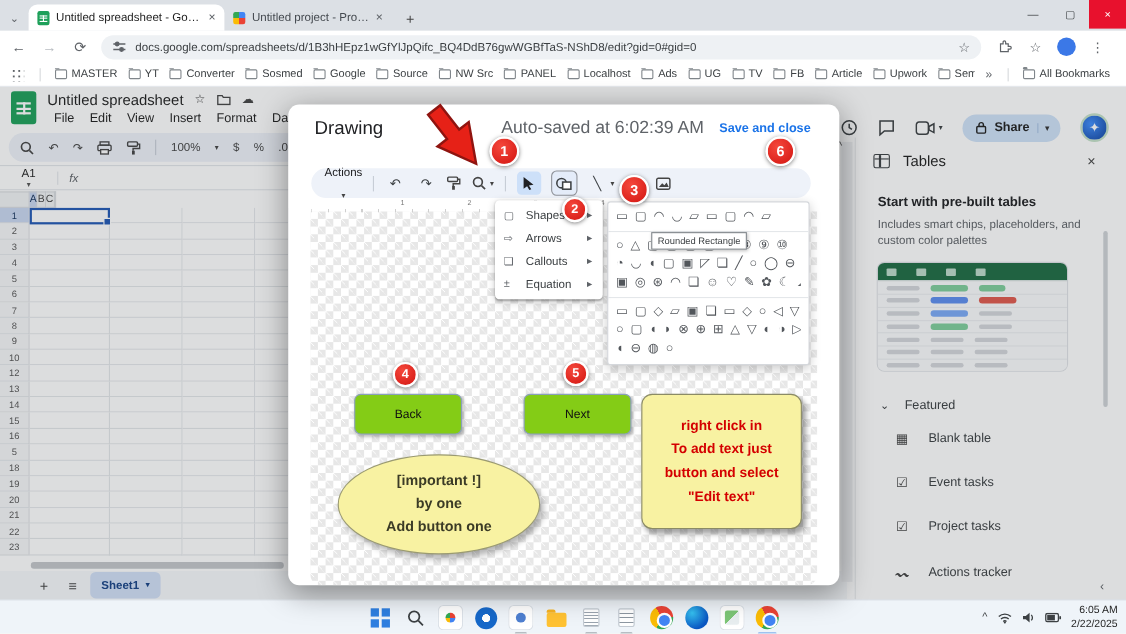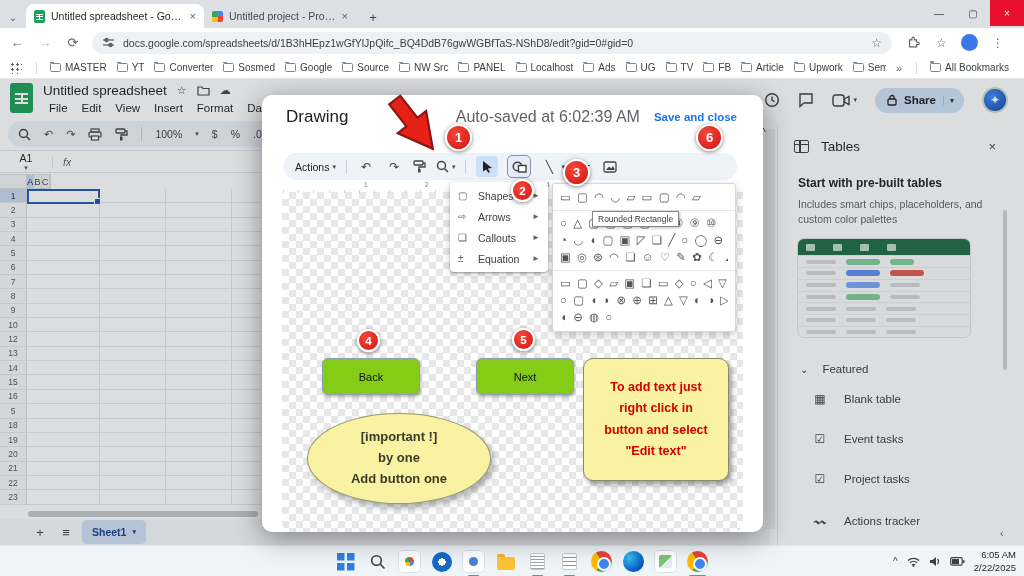--- a/index.html
+++ b/index.html
@@ -46,21 +46,21 @@
 
   .sheets-header { position:absolute; left:10px; top:4px; display:flex; gap:10px; }
   .sheets-logo { width:23px; height:30px; background:#1ea05a; border-radius:3px; position:relative; }
   .sheets-logo::after { content:""; position:absolute; left:5px; top:10px; width:13px; height:11px;
      background: linear-gradient(#fff,#fff) 0 0/13px 2px no-repeat, linear-gradient(#fff,#fff) 0 4.5px/13px 2px no-repeat, linear-gradient(#fff,#fff) 0 9px/13px 2px no-repeat, linear-gradient(#fff,#fff) 5.5px 0/2px 11px no-repeat; }
   .doc-title-row { display:flex; align-items:center; gap:10px; font-size:13.5px; color:#1f1f1f; }
   .doc-title-ic { font-size:11px; color:#444; }
   .menubar { display:flex; gap:2px; margin-top:3px; }
   .menubar span { font-size:11.5px; color:#1f1f1f; padding:1px 6px; border-radius:8px; }
 
-  .hdr-right { position:absolute; right:16px; top:8px; display:flex; align-items:center; gap:18px; z-index:1; }
+  .hdr-right { position:absolute; right:16px; top:24px; display:flex; align-items:center; gap:18px; z-index:1; }
   .hdr-ic svg { display:block; }
   .share-pill { display:flex; align-items:center; background:#cfe2f8; border-radius:13px; height:25px; padding:0 4px 0 12px; gap:7px; }
   .share-pill .lbl { font-size:11.5px; font-weight:bold; color:#1f1f1f; }
   .share-pill .drop { border-left:1px solid #a9c3e4; padding:0 6px; font-size:8px; color:#333; }
   .hdr-avatar { width:26px; height:26px; border-radius:50%; background:radial-gradient(circle at 35% 35%, #3f8efc, #1043a0); border:2px solid #c5e1c9; display:flex; align-items:center; justify-content:center; color:#fff; font-size:12px; }
 
   .sheets-toolbar { position:absolute; left:8px; top:42px; width:748px; height:26px; background:#eef2f9; border-radius:13px; display:flex; align-items:center; padding:0 10px; gap:13px; font-size:11px; color:#444; }
   .sheets-toolbar .t-sep { width:1px; height:14px; background:#c7cdd6; }
   .sheets-toolbar .zoom-lbl { font-size:10.5px; }
   .sheets-toolbar .fmt { font-size:10.5px; letter-spacing:0; }
@@ -116,21 +116,21 @@
   .sb-scroll { position:absolute; right:3px; top:85px; width:4px; height:160px; background:#cfd3d7; border-radius:2px; }
   .panel-toggle { position:absolute; left:1000px; top:448px; font-size:11px; color:#5f6368; z-index:1; }
 
   
   .dialog { position:absolute; left:262px; top:16px; width:501px; height:437px; background:#fff; border-radius:10px; box-shadow:0 6px 28px rgba(0,0,0,.4); z-index:10; }
   .dlg-head { display:flex; align-items:center; padding:12px 26px 0 24px; }
   .dlg-title { font-size:17px; color:#202124; flex:1; }
   .dlg-autosave { font-size:16px; color:#5f6368; margin-right:14px;margin-left:44px; }
   .dlg-save { font-size:11.5px; font-weight:bold; color:#1a73e8; }
   .dlg-toolbar { position:absolute; left:21px; top:58px; width:454px; height:27px; background:#eef2f9; border-radius:14px; display:flex; align-items:center; padding:0 12px; gap:10px; }
-  .dt-actions { font-size:10.5px; color:#202124; display:flex; gap:3px; align-items:center; }
+  .dt-actions { font-size:10.5px; color:#202124; display:flex; gap:11px; align-items:center;flex-direction:column; }
   .dt-car { font-size:7px; color:#444; }
   .dt-sep { width:1px; height:14px; background:#c7cdd6; }
   .dt-ic { font-size:12px; color:#3c4043; width:18px; text-align:center; }
   .dt-btn { width:22px; height:21px; border-radius:4px; display:flex; align-items:center; justify-content:center; }
   .dt-btn.sel { background:#cde0f9; }
   .dt-btn.boxed { background:#e4ecf9; outline:1px solid #8d9199; }
   .ruler { position:absolute; left:21px; top:89px; width:454px; height:9px;
      background:repeating-linear-gradient(90deg, #cfcfcf 0 1px, transparent 1px 15.2px) 0 100%/100% 3px no-repeat; }
   .ruler span { position:absolute; top:-3px; font-size:6.5px; color:#777; }
   .ruler span:nth-of-type(1){left:81px} .ruler span:nth-of-type(2){left:142px} .ruler span:nth-of-type(3){left:202px} .ruler span:nth-of-type(4){left:263px}
@@ -814,22 +814,22 @@
             <div class="sp-row">○ ▢ ◖ ◗ ⊗ ⊕ ⊞ △ ▽ ◐ ◑ ▷</div>
             <div class="sp-row">◖ ⊖ ◍ ○</div>
           </div>
       </div>
       <div class="tooltip">Rounded Rectangle</div>
 
       <div class="draw-btn btn-back">Back</div>
       <div class="draw-btn btn-next">Next</div>
 
       <div class="note-rect">
+        <div>right click in</div>
         <div>To add text just</div>
-        <div>right click in</div>
         <div>button and select</div>
         <div>"Edit text"</div>
       </div>
 
       <div class="note-ellipse">
         <div>[important !]</div>
         <div>by one</div>
         <div>Add button one</div>
       </div>
 

